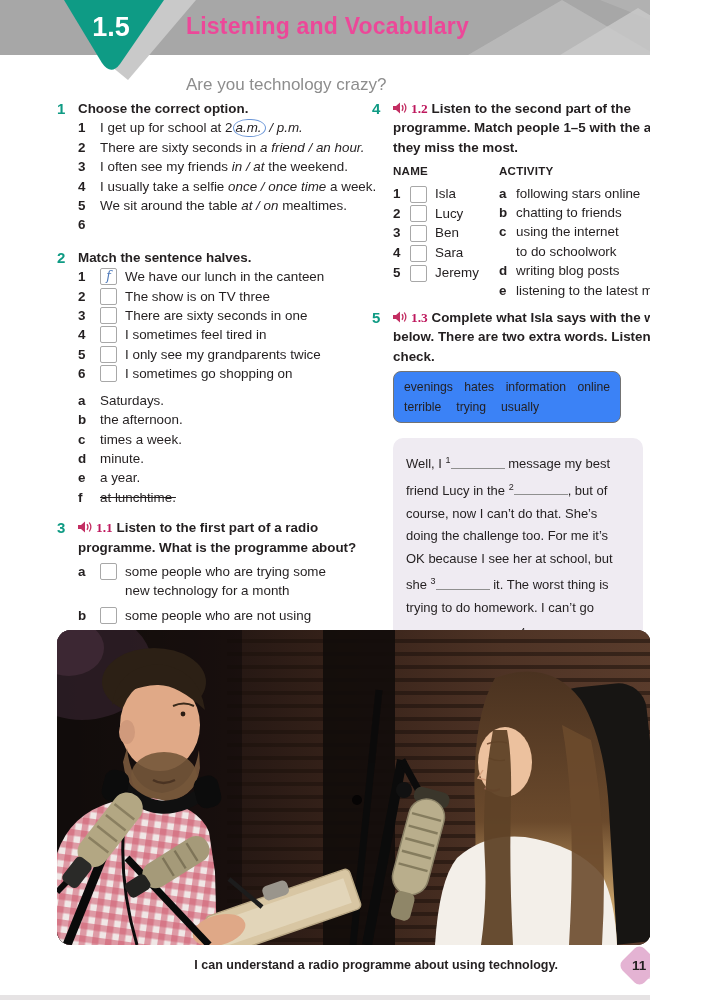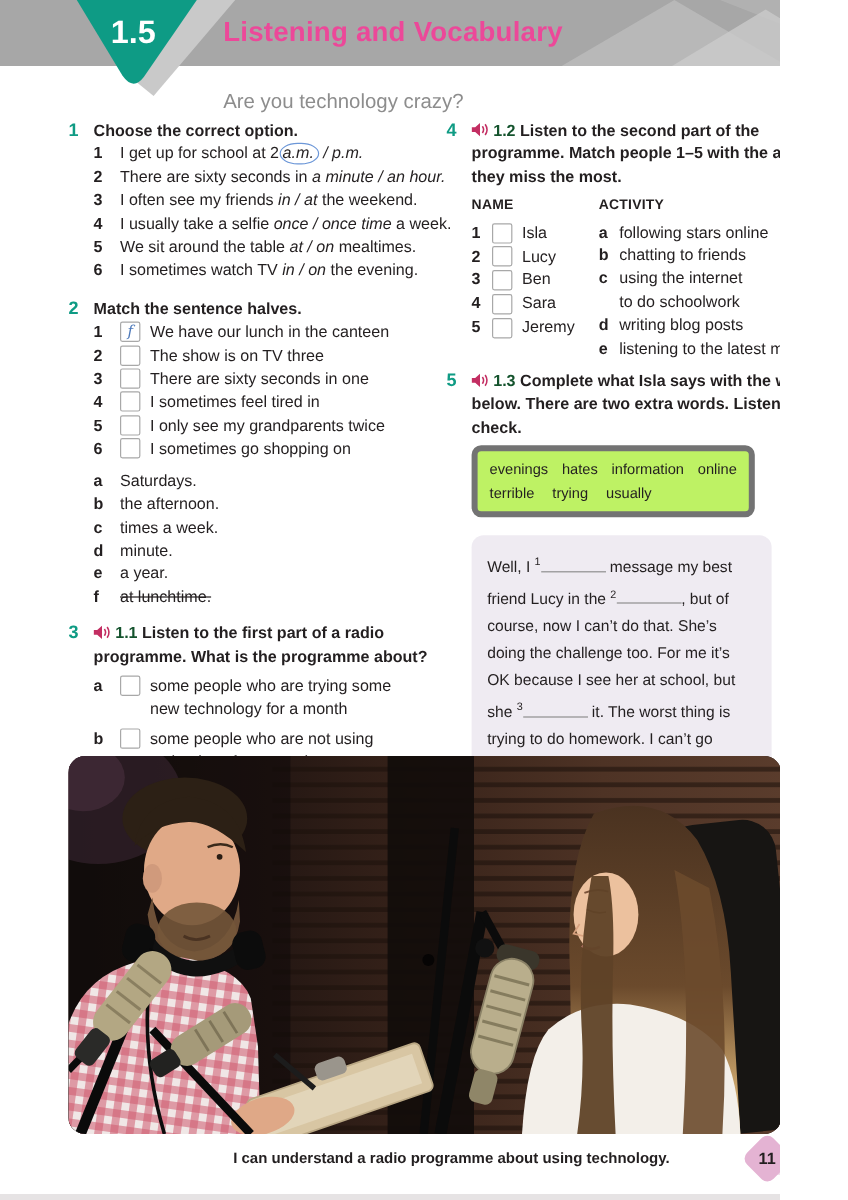--- a/index.html
+++ b/index.html
@@ -26,39 +26,39 @@
   .circle{font-style:italic;border:1.5px solid #6c97d8;border-radius:50% / 55%;padding:0 3px 1px 2px;}
   .chk{display:inline-block;width:15px;height:15px;border:1px solid #a8a8a8;border-radius:2px;
        background:#fff;flex:none;margin-right:8px;margin-top:1px;text-align:center;}
   .hand{display:block;font-family:"DejaVu Serif",serif;font-style:italic;color:#4d79ba;
         font-size:12.5px;line-height:14px;}
   .halves{margin-top:7px;}
   .half{display:flex;white-space:nowrap;}
   .half-l{width:22px;flex:none;font-weight:bold;}
   .strike{text-decoration:line-through;text-align:right;}
   .audio{display:inline-block;vertical-align:-1px;margin-right:3px;}
-  .track{color:#14532d;font-weight:bold;}
+  .track{color:#be185d;font-weight:bold;font-family:Liberation Serif, serif;}
   .opt{display:flex;margin-top:5px;}
   .opt-l{width:22px;flex:none;font-weight:bold;}
   .opt-lines{flex:1;}
   
   .hdr-row{display:flex;margin-top:4px;margin-bottom:3px;}
   .col-names{width:106px;flex:none;}
   .col-acts{flex:1;}
   .th{font-size:11.6px;font-weight:bold;letter-spacing:.2px;}
   .names-acts{display:flex;}
   .nrow{display:flex;height:19.8px;align-items:center;white-space:nowrap;}
   .nrow-n{width:17px;flex:none;font-weight:bold;}
   .nrow .chk{margin-right:0;}
   .nrow-name{margin-left:8px;}
   .arow{display:flex;min-height:19.4px;white-space:nowrap;}
   .arow-l{width:17px;flex:none;font-weight:bold;}
   
-  .wb-box{width:206px;border:5px solid #737373;border-radius:8px;padding:5px 10px;
-          font-size:12.2px;line-height:20px;margin-top:5px;background:#bef264;}
+  .wb-box{width:206px;border:1px solid #737373;border-radius:8px;padding:5px 10px;
+          font-size:12.2px;line-height:20px;margin-top:5px;background:#3b82f6;}
   .wb-line1{display:flex;justify-content:space-between;}
   .wb-line2{display:flex;gap:15px;}
   .para-box{box-sizing:border-box;width:250px;background:#efebf2;border-radius:10px;
             padding:11px 13px;margin-top:15px;font-size:13px;line-height:22.5px;}
   .blank{display:inline-block;width:54px;height:11px;border-bottom:1px solid #8f8f8f;}
   sup{font-size:9px;}
   
   .photo{position:absolute;left:57px;top:630px;width:594px;height:315px;border-radius:14px;
          overflow:hidden;background:#241713;}
   
@@ -93,37 +93,36 @@
     <div class="ex mb1">
       <div class="ex-num">1</div>
       <div class="ex-body">
         <div class="instr">Choose the correct option.</div>
         <div class="item">
             <span class="item-n">1</span>
             <span class="item-text"><span>I get up for school at 2</span><span class="circle">a.m.</span><span class="it"> / </span><span class="it">p.m.</span> <span></span></span>
           </div>
         <div class="item">
             <span class="item-n">2</span>
-            <span class="item-text"><span>There are sixty seconds in</span> <span class="it">a minute</span><span class="it"> / </span><span class="it">an hour.</span> <span></span></span>
+            <span class="item-text"><span>There are sixty seconds in</span> <span class="it">a friend</span><span class="it"> / </span><span class="it">an hour.</span> <span></span></span>
           </div>
         <div class="item">
             <span class="item-n">3</span>
             <span class="item-text"><span>I often see my friends</span> <span class="it">in</span><span class="it"> / </span><span class="it">at</span> <span>the weekend.</span></span>
           </div>
         <div class="item">
             <span class="item-n">4</span>
             <span class="item-text"><span>I usually take a selfie</span> <span class="it">once</span><span class="it"> / </span><span class="it">once time</span> <span>a week.</span></span>
           </div>
         <div class="item">
             <span class="item-n">5</span>
             <span class="item-text"><span>We sit around the table</span> <span class="it">at</span><span class="it"> / </span><span class="it">on</span> <span>mealtimes.</span></span>
           </div>
         <div class="item">
             <span class="item-n">6</span>
-            <span class="item-text"><span>I sometimes watch TV</span> <span class="it">in</span><span class="it"> / </span><span class="it">on</span> <span>the evening.</span></span>
           </div>
       </div>
     </div>
 
     <div class="ex mb2">
       <div class="ex-num">2</div>
       <div class="ex-body">
         <div class="instr">Match the sentence halves.</div>
         <div class="item">
             <span class="item-n">1</span>

